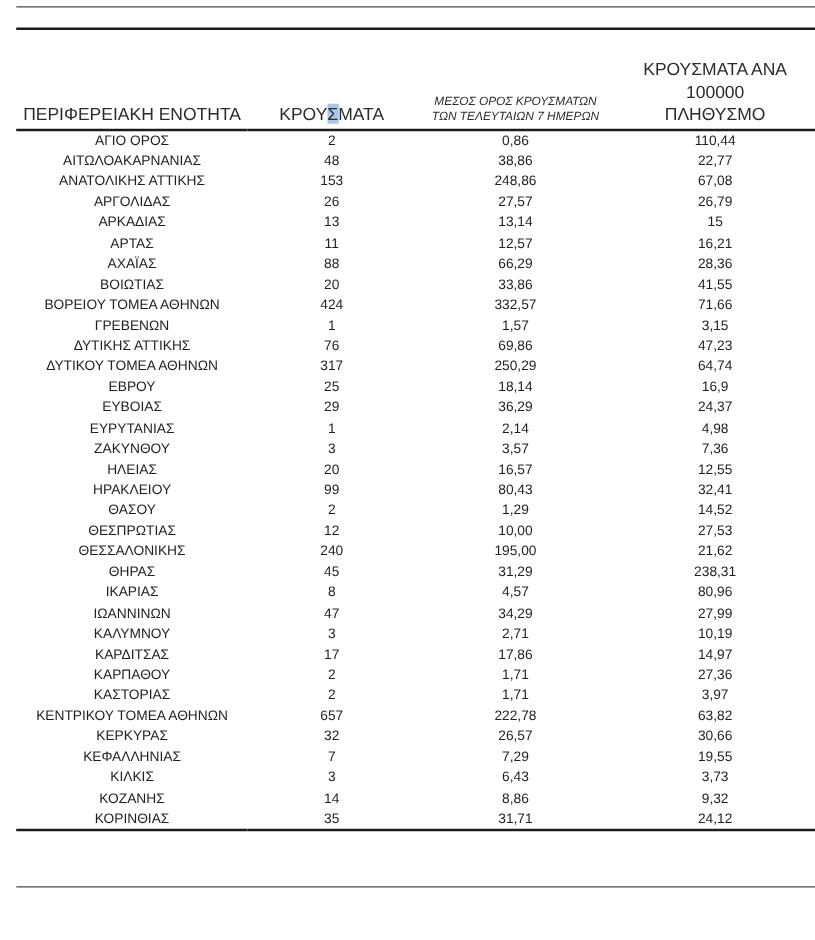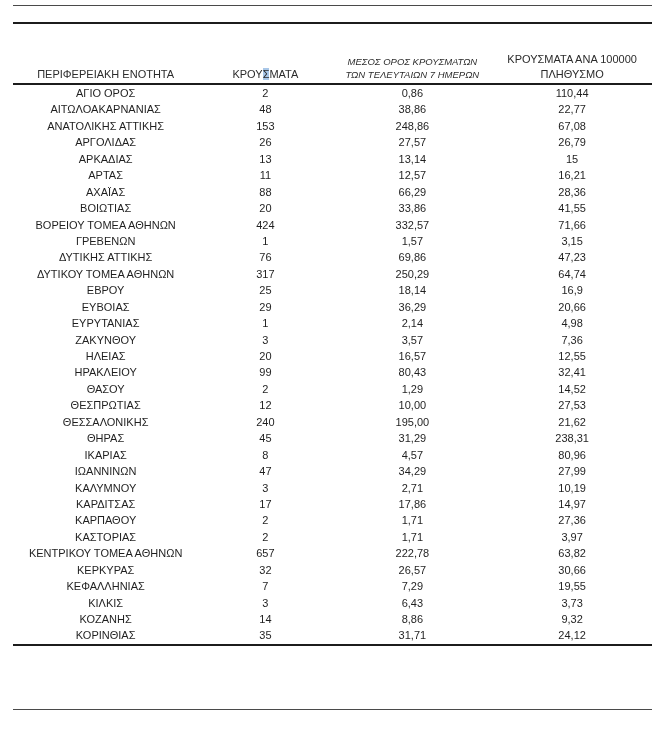--- a/index.html
+++ b/index.html
@@ -31,21 +31,21 @@
   }
   col.c1 { width: 29%; }
   col.c2 { width: 21%; }
   col.c3 { width: 25%; }
   col.c4 { width: 25%; }
 
   thead th {
     vertical-align: bottom;
     text-align: center;
     font-weight: normal;
-    font-size: 11px;
+    font-size: 14px;
     line-height: 1.3;
     color: #2b2b2b;
     height: 35px;
     padding: 0 0 2px 0;
     border-bottom: 2px solid #1c1c1c;
   }
   thead th.small { font-size: 9.5px; font-style: italic; }
 
   tbody td {
     text-align: center;
@@ -171,21 +171,21 @@
       <tr>
         <td>ΕΒΡΟΥ</td>
         <td>25</td>
         <td>18,14</td>
         <td>16,9</td>
       </tr>
       <tr>
         <td>ΕΥΒΟΙΑΣ</td>
         <td>29</td>
         <td>36,29</td>
-        <td>20,66</td>
+        <td>24,37</td>
       </tr>
       <tr>
         <td>ΕΥΡΥΤΑΝΙΑΣ</td>
         <td>1</td>
         <td>2,14</td>
         <td>4,98</td>
       </tr>
       <tr>
         <td>ΖΑΚΥΝΘΟΥ</td>
         <td>3</td>

